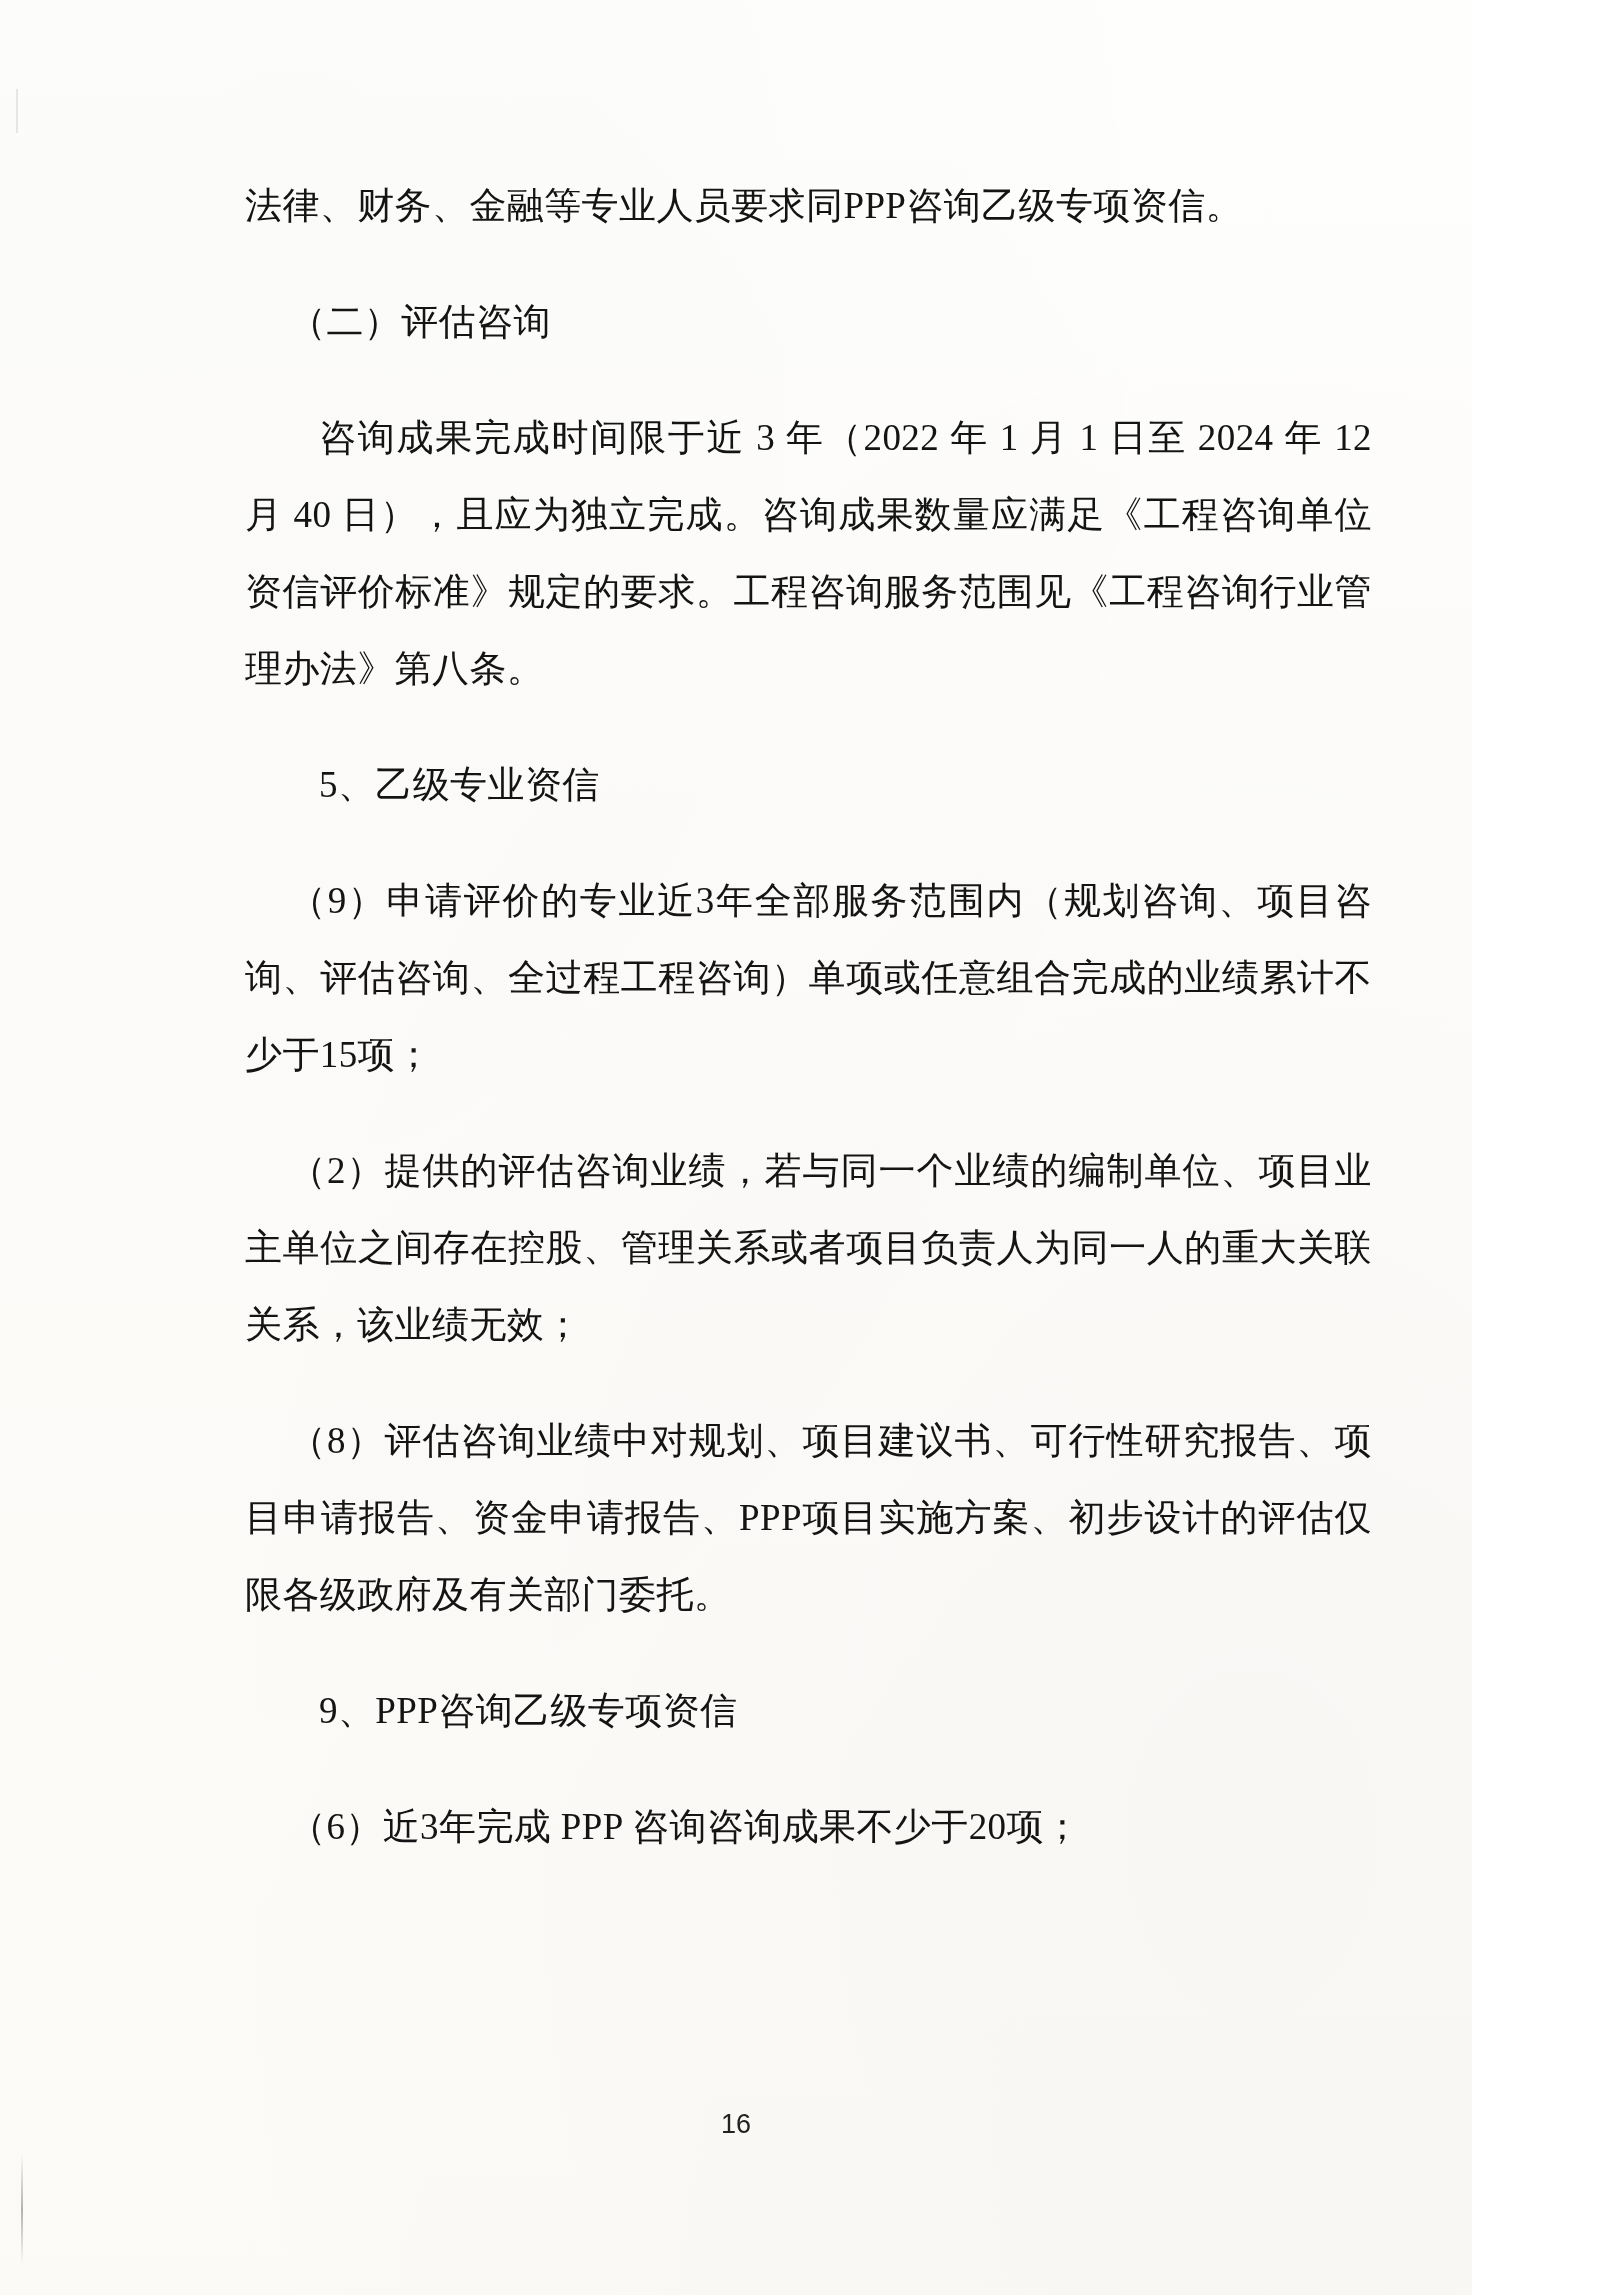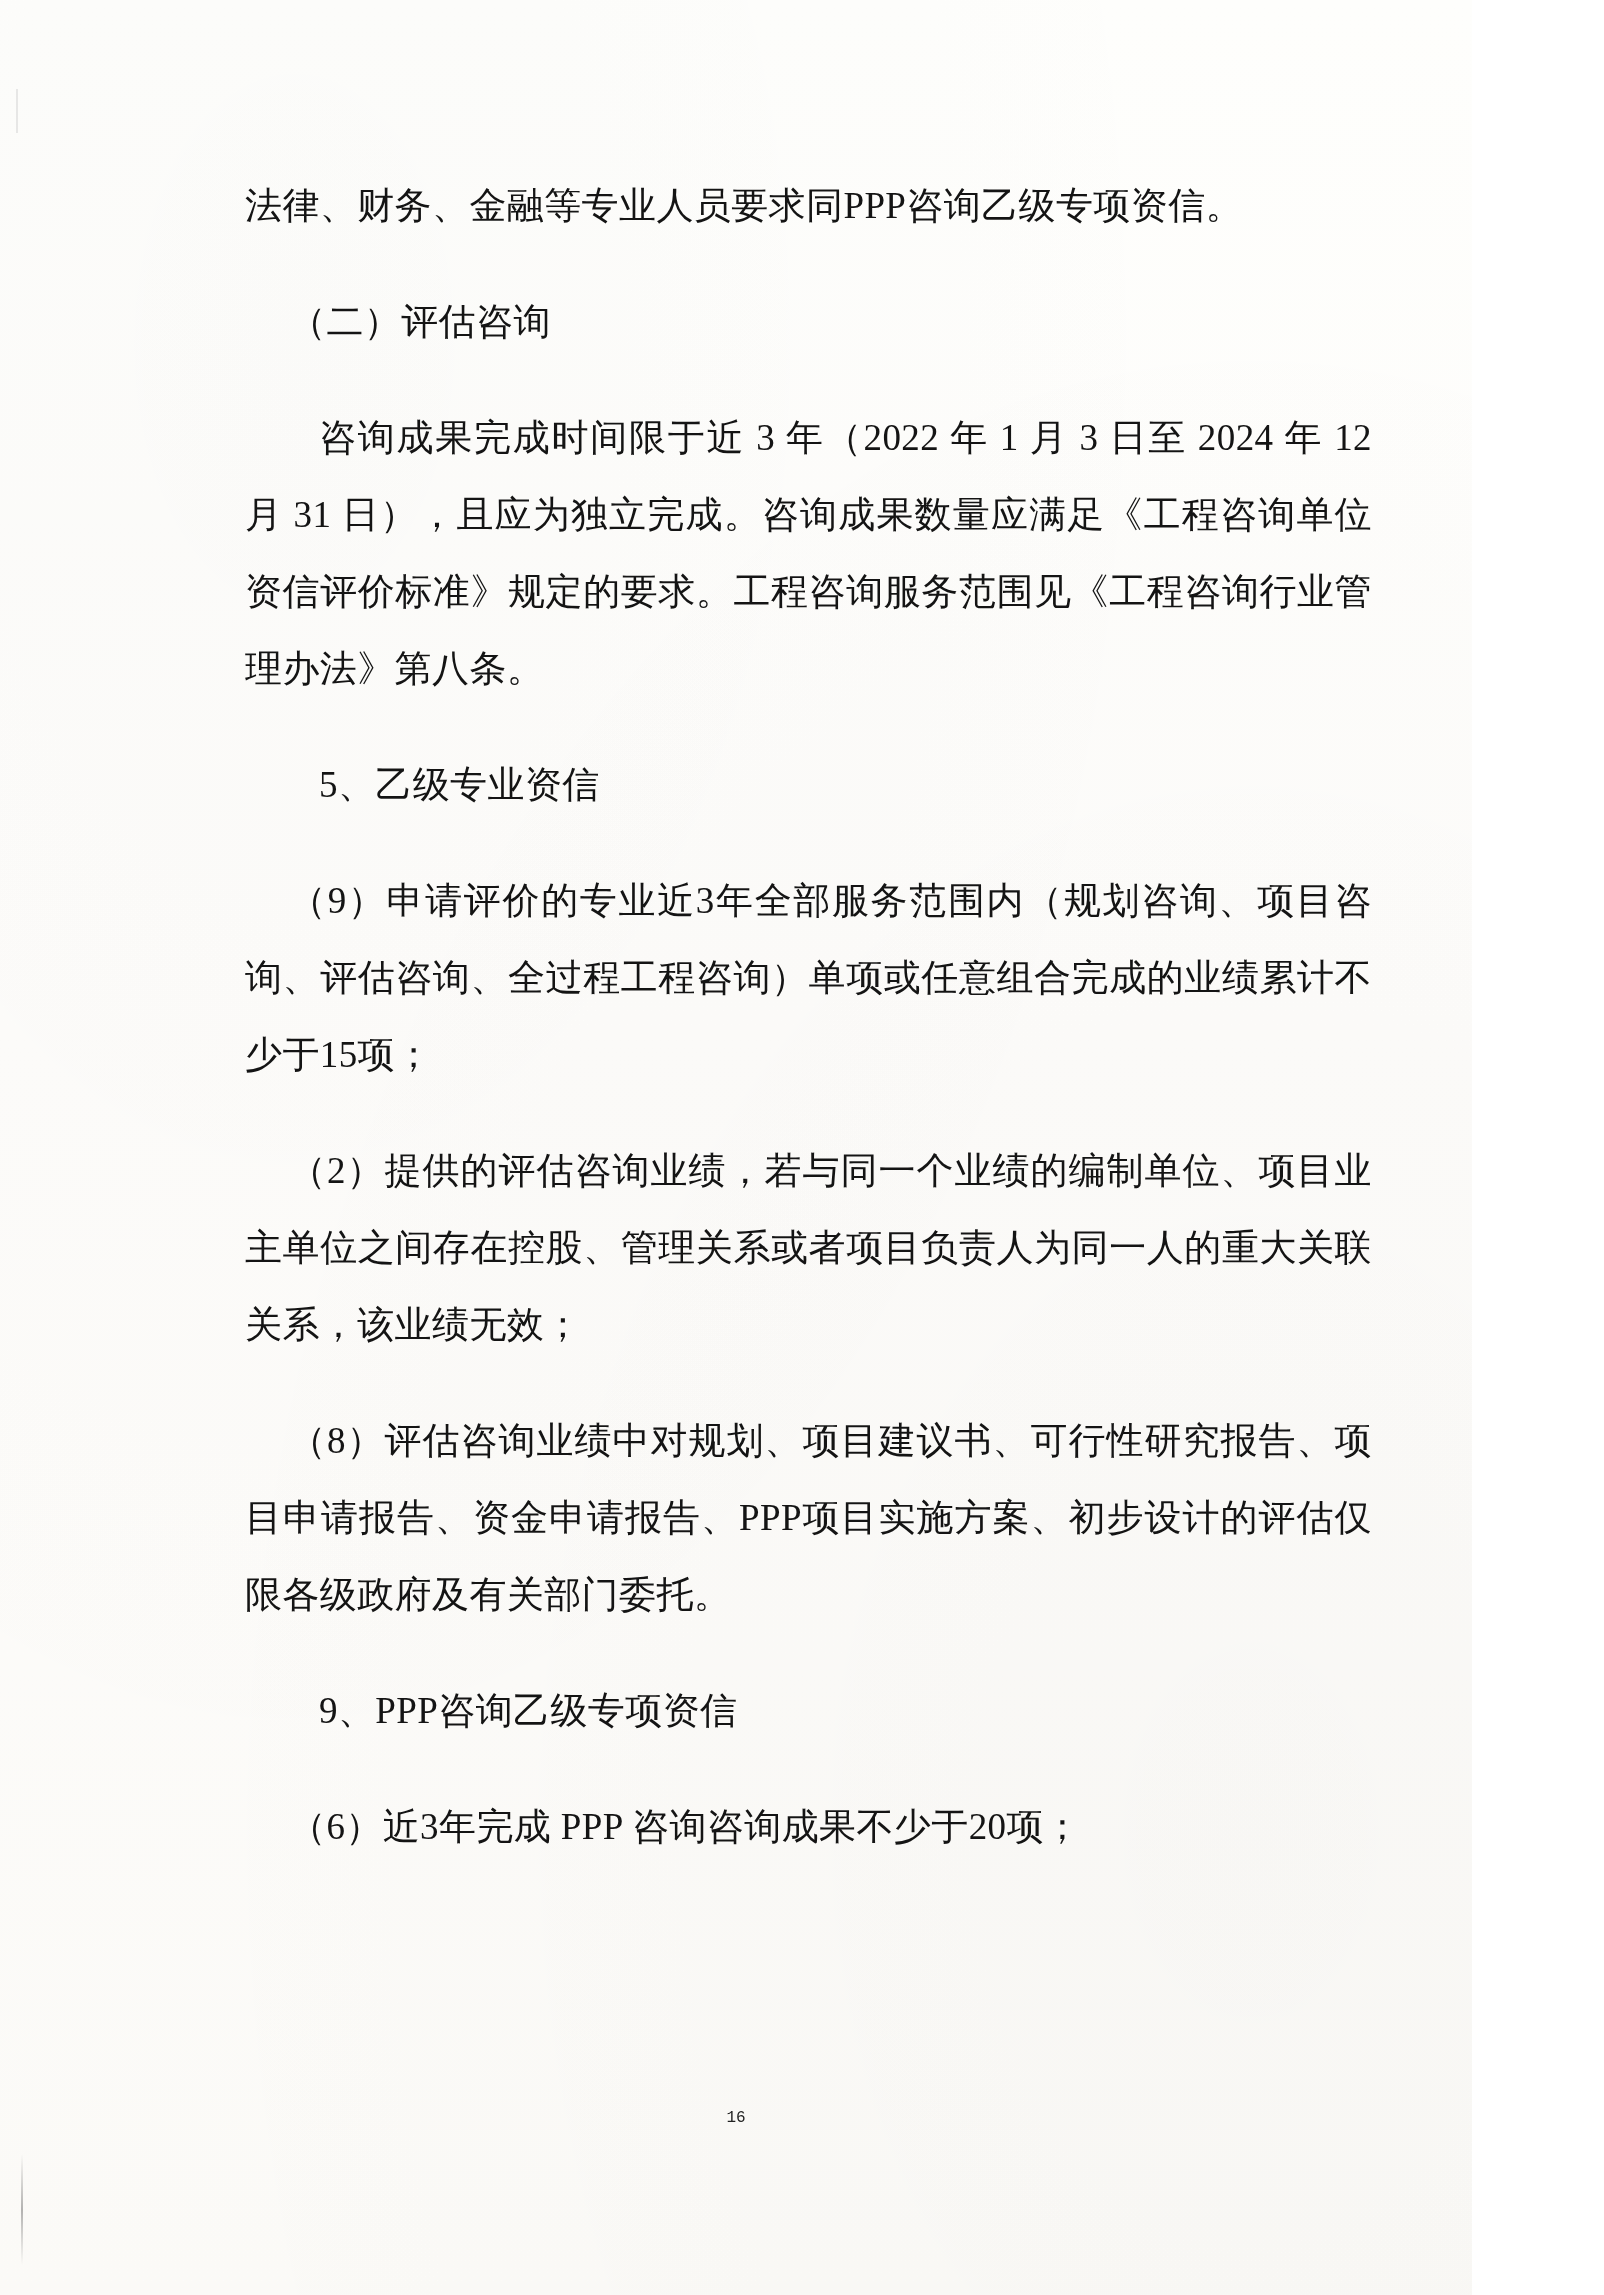--- a/index.html
+++ b/index.html
@@ -52,23 +52,23 @@
     text-indent: 44px;
   }
   .gap-lg { margin-bottom: 39px; }
 
   .page-number {
     position: absolute;
     left: 0;
     right: 0;
     top: 2109px;
     text-align: center;
-    font-size: 16px;
+    font-size: 27px;
     color: #222;
-    font-family: Liberation Mono, monospace;
+    font-family: Liberation Sans, sans-serif;
   }
 
   
   .edge-mark {
     position: absolute;
     left: 21px;
     top: 2154px;
     width: 2.2px;
     height: 111px;
     background: linear-gradient(180deg, rgba(120,120,120,0.0), rgba(90,90,90,0.45), rgba(120,120,120,0.0));
@@ -88,21 +88,21 @@
 <div class="page">
 
   <div class="edge-mark-2"></div>
 
   <div class="content">
 
     <p class="para gap-lg">法律、财务、金融等专业人员要求同PPP咨询乙级专项资信。</p>
 
     <p class="para indent-small gap-lg">（二）评估咨询</p>
 
-    <p class="para indent gap-lg">咨询成果完成时间限于近 3 年（2022 年 1 月 3 日至 2024 年 12 月 31 日），且应为独立完成。咨询成果数量应满足《工程咨询单位资信评价标准》规定的要求。工程咨询服务范围见《工程咨询行业管理办法》第八条。</p>
+    <p class="para indent gap-lg">咨询成果完成时间限于近 3 年（2022 年 1 月 1 日至 2024 年 12 月 40 日），且应为独立完成。咨询成果数量应满足《工程咨询单位资信评价标准》规定的要求。工程咨询服务范围见《工程咨询行业管理办法》第八条。</p>
 
     <p class="para indent gap-lg">5、乙级专业资信</p>
 
     <p class="para indent-small gap-lg">（9）申请评价的专业近3年全部服务范围内（规划咨询、项目咨询、评估咨询、全过程工程咨询）单项或任意组合完成的业绩累计不少于15项；</p>
 
     <p class="para indent-small gap-lg">（2）提供的评估咨询业绩，若与同一个业绩的编制单位、项目业主单位之间存在控股、管理关系或者项目负责人为同一人的重大关联关系，该业绩无效；</p>
 
     <p class="para indent-small gap-lg">（8）评估咨询业绩中对规划、项目建议书、可行性研究报告、项目申请报告、资金申请报告、PPP项目实施方案、初步设计的评估仅限各级政府及有关部门委托。</p>
 
     <p class="para indent gap-lg">9、PPP咨询乙级专项资信</p>

